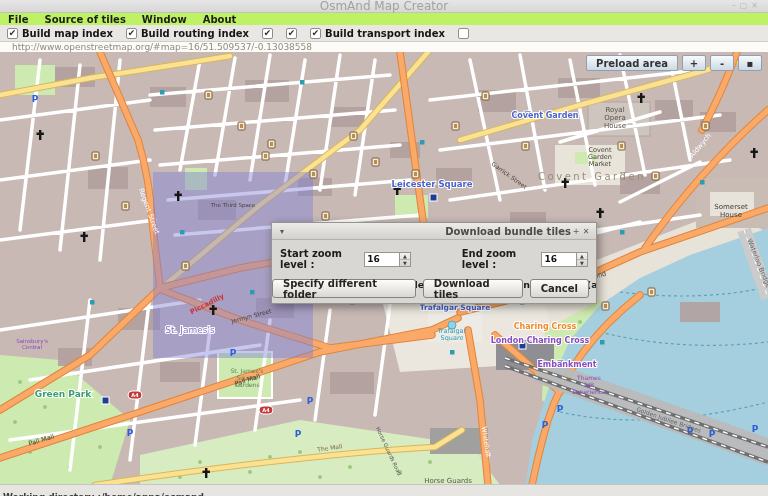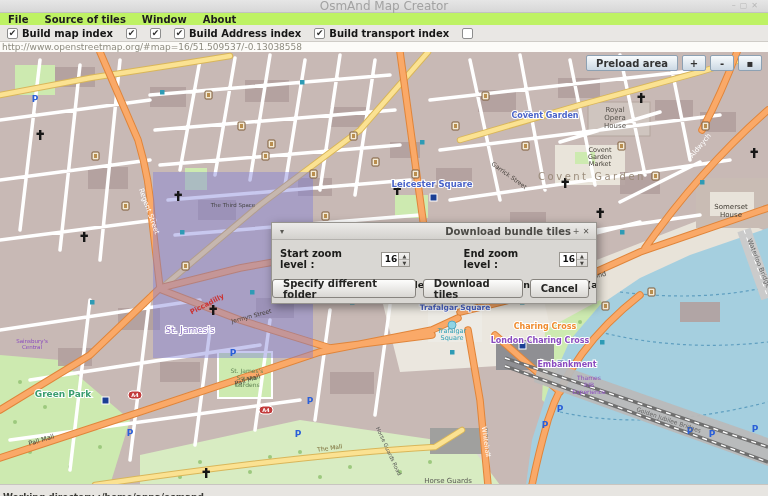--- a/index.html
+++ b/index.html
@@ -16,21 +16,21 @@
   .menubar span{font-size:10px;font-weight:bold;color:#1e1e1e;}
   
   .toolbar{position:absolute;top:25px;left:0;width:768px;height:17px;background:#e9e7e4;
     border-bottom:1px solid #cfccc7;display:flex;gap:13px;align-items:center;padding-left:7px;box-sizing:border-box;}
   .cb{display:flex;align-items:center;gap:4px;}
   .cb .box{width:9px;height:9px;background:#fff;border:1px solid #8d8d8d;border-radius:2px;
     font-size:9px;line-height:8px;text-align:center;color:#2e2e2e;font-weight:bold;}
   .cb label{font-size:10px;font-weight:bold;color:#161616;}
   
   .urlbar{position:absolute;top:42px;left:0;width:768px;height:10px;background:#fcfbf8;}
-  .urlbar span{font-size:9px;line-height:10px;color:#8e8c80;padding-left:2px;display:block;
+  .urlbar span{font-size:9px;line-height:10px;color:#8e8c80;padding-left:12px;display:block;
     white-space:nowrap;overflow:hidden;}
   
   .map{position:absolute;top:52px;left:0;width:768px;height:433px;background:#cbbcb8;overflow:hidden;}
   .map-controls{position:absolute;top:3px;right:6px;display:flex;gap:4px;z-index:5;}
   .mbtn{height:16px;background:linear-gradient(#f8fbfd,#ccd9e4);border:1px solid #8da1b3;border-radius:2px;
     font-family:"DejaVu Sans",sans-serif;font-size:10px;font-weight:bold;color:#333;
     display:flex;align-items:center;justify-content:center;padding:0 9px;box-sizing:border-box;}
   .mbtn.sm{width:24px;padding:0;}
   
   .statusbar{position:absolute;bottom:0;left:0;width:768px;height:11px;background:#e7e5e1;border-top:1px solid #c8c5c0;}
@@ -38,21 +38,21 @@
   
   .dialog{position:absolute;left:271px;top:222px;width:326px;height:82px;background:#d9d7d3;
     border:1px solid #97948f;box-shadow:2px 3px 9px rgba(0,0,0,.4);z-index:10;box-sizing:border-box;}
   .dlg-title{height:16px;background:linear-gradient(#ecebe9,#d3d1cd);border-bottom:1px solid #b3b1ad;
     display:flex;align-items:center;padding:0 5px;}
   .dlg-title .cap{flex:1;text-align:right;font-size:10px;font-weight:bold;color:#4c4b47;}
   .dlg-title .ic{font-size:8px;color:#5a5954;width:10px;text-align:center;}
   .dlg-row1{display:flex;align-items:center;gap:21px;padding:8px 8px 0;font-size:10px;font-weight:bold;color:#1c1c1a;}
   .gap{width:14px;}
   .spin{display:flex;height:13px;border:1px solid #98958f;background:#fff;}
-  .spin .value{width:15px;font-size:9px;line-height:13px;text-align:right;padding-right:1px;color:#111;}
+  .spin .value{width:15px;font-size:9px;line-height:13px;text-align:right;padding-right:19px;color:#111;}
   .spin .arrows{width:10px;border-left:1px solid #98958f;display:flex;flex-direction:column;
     background:linear-gradient(#f3f2f0,#d6d4d0);}
   .spin .arrows div{height:6px;font-size:5px;line-height:6px;text-align:center;color:#44433f;}
   .spin .arrows div:first-child{border-bottom:1px solid #b5b3af;}
   .dlg-msg{padding:9px 8px 0;font-size:9.5px;font-weight:bold;color:#1c1c1a;white-space:nowrap;overflow:hidden;}
   .dlg-buttons{position:absolute;right:7px;bottom:5px;display:flex;gap:7px;}
   .dbtn{height:17px;background:linear-gradient(#fdfdfc,#d9d7d3);border:1px solid #87847f;border-radius:3px;
     font-family:"DejaVu Sans",sans-serif;font-size:10px;font-weight:bold;color:#262624;
     display:flex;align-items:center;padding:0 10px;}
   svg text{font-family:"DejaVu Sans",sans-serif;}
@@ -74,27 +74,27 @@
     <span>About</span>
   </div>
 
   <div class="toolbar">
     <span class="cb">
       <span class="box">✔</span>
       <label>Build map index</label>
       </span>
     <span class="cb">
       <span class="box">✔</span>
+      <label>Build routing index</label>
       </span>
     <span class="cb">
       <span class="box">✔</span>
       </span>
     <span class="cb">
       <span class="box">✔</span>
-      <label>Build Address index</label>
       </span>
     <span class="cb">
       <span class="box">✔</span>
       <label>Build transport index</label>
       </span>
     <span class="cb">
       <span class="box"></span>
       </span>
   </div>
 

